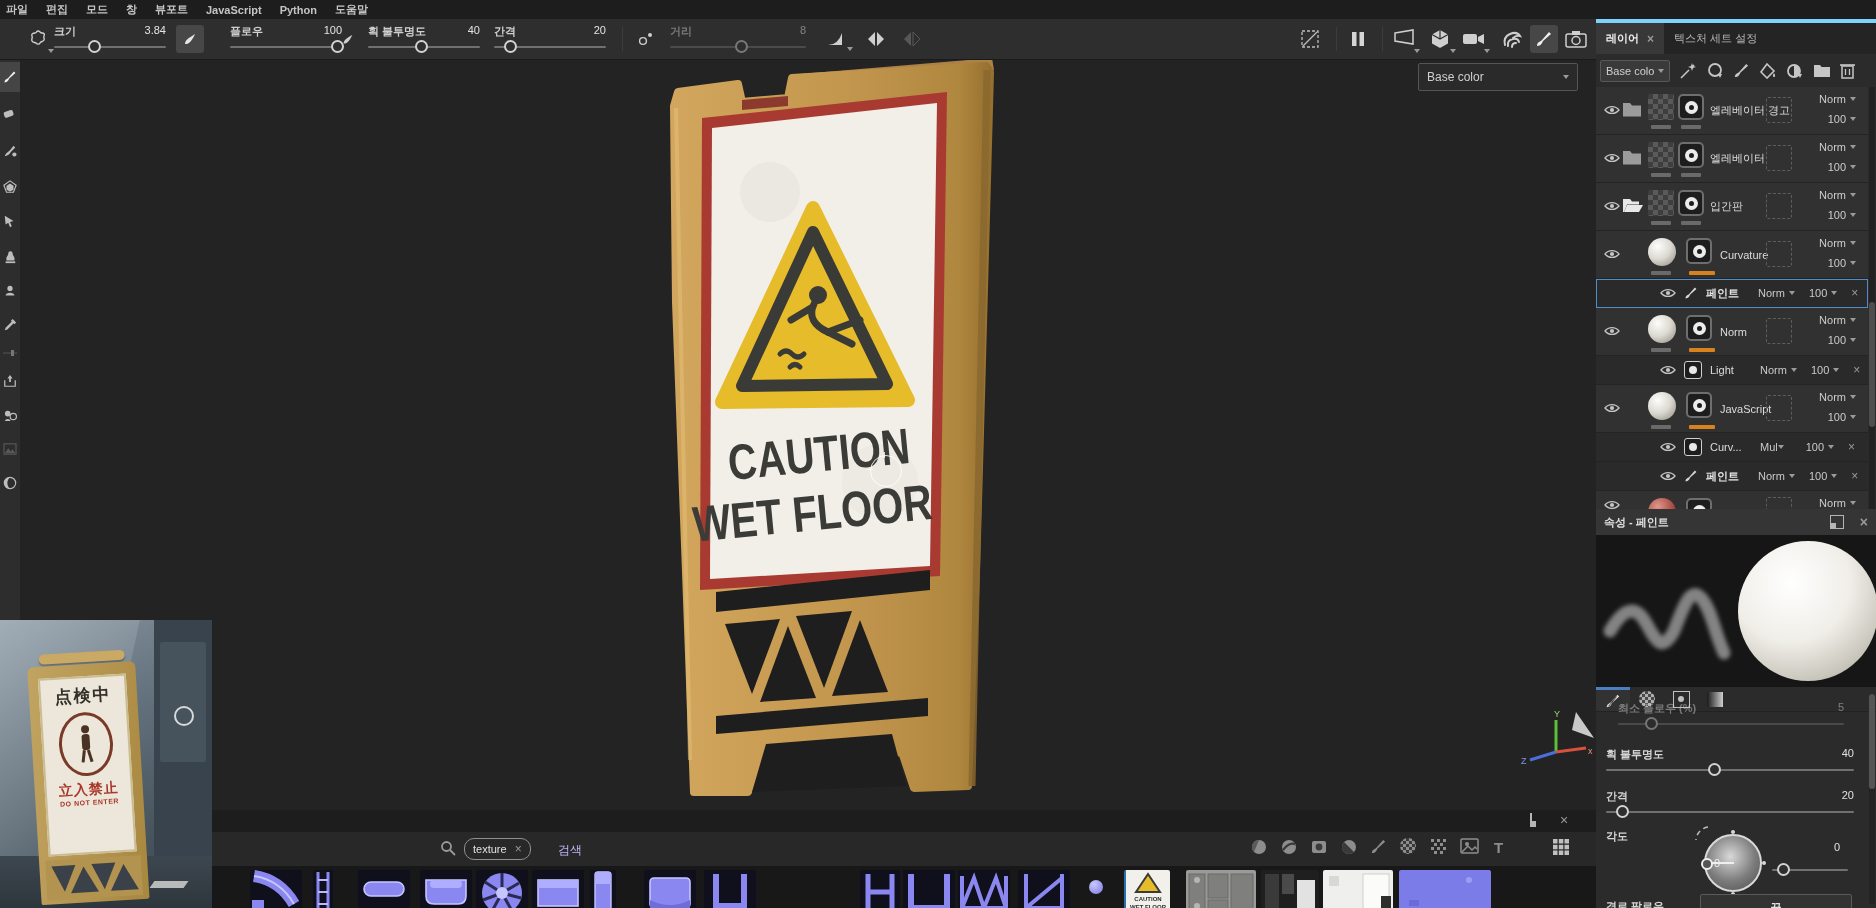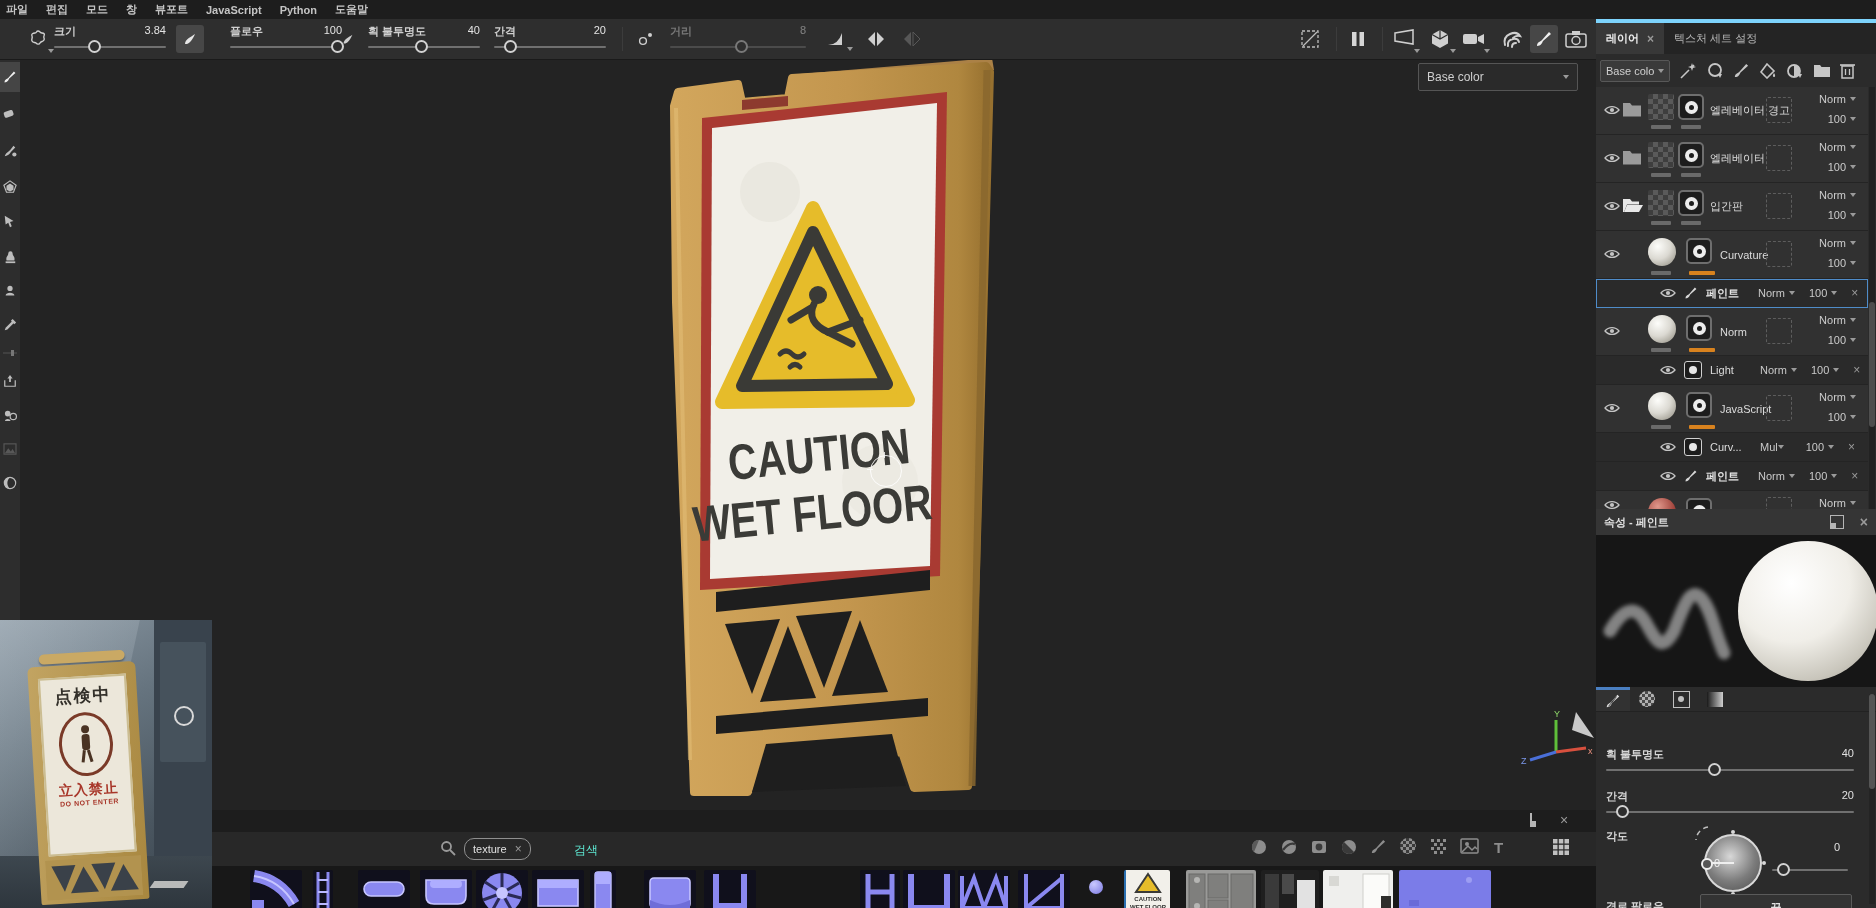--- a/index.html
+++ b/index.html
@@ -815,20 +815,27 @@
         <div class="ptab">
             <span style="width:15px;height:15px;border:1.5px solid #c0c0c0;background:#2b2b2b;display:inline-flex;align-items:center;justify-content:center;">
               <i style="width:6px;height:6px;border-radius:50%;background:#c0c0c0;"></i>
             </span>
           </div>
         <div class="ptab">
             <span style="width:16px;height:15px;background:linear-gradient(90deg,#1a1a1a,#cfcfcf);display:inline-block;"></span>
           </div>
       </div>
 
+      <div class="pslider dim" style="left:22px;top:192px;width:226px;">
+        <span class="lab">최소 플로우 (%)</span>
+        <span class="val">5</span>
+        <div class="track">
+            <i class="knob" style="left:12%;"></i>
+          </div>
+      </div>
 
       <div class="pslider" style="top:238px;">
         <span class="lab">획 불투명도</span>
         <span class="val">40</span>
         <div class="track">
             <i class="knob" style="left:41%;"></i>
           </div>
       </div>
 
       <div class="pslider" style="top:280px;">
@@ -876,21 +883,21 @@
       <span class="abs" style="left:228px;top:8px;">
         <svg width="16" height="16" viewBox="0 0 16 16">
             <circle cx="6.5" cy="6.5" r="4.5" fill="none" stroke="#9a9a9a" stroke-width="1.8"></circle>
             <line x1="10" y1="10" x2="15" y2="15" stroke="#9a9a9a" stroke-width="1.8"></line>
           </svg>
       </span>
       <div id="chipSearch">
         <span>texture</span>
         <span class="cx">×</span>
       </div>
-      <span class="abs" style="left:346px;top:10px;color:#5eead4;font-size:12px;margin-left:16px;">검색</span>
+      <span class="abs" style="left:346px;top:10px;color:#c4b5fd;font-size:12px;">검색</span>
 
       <span class="fico" style="left:1038px;">
           <svg width="18" height="18" viewBox="0 0 18 18">
             <circle cx="9" cy="9" r="7" fill="#8d8d8d"></circle>
             <path d="M9 2 A7 7 0 0 0 4 14 Z" fill="#5a5a5a"></path>
           </svg>
         </span>
       <span class="fico" style="left:1068px;">
           <svg width="18" height="18" viewBox="0 0 18 18">
             <circle cx="9" cy="9" r="7" fill="#8d8d8d"></circle>

